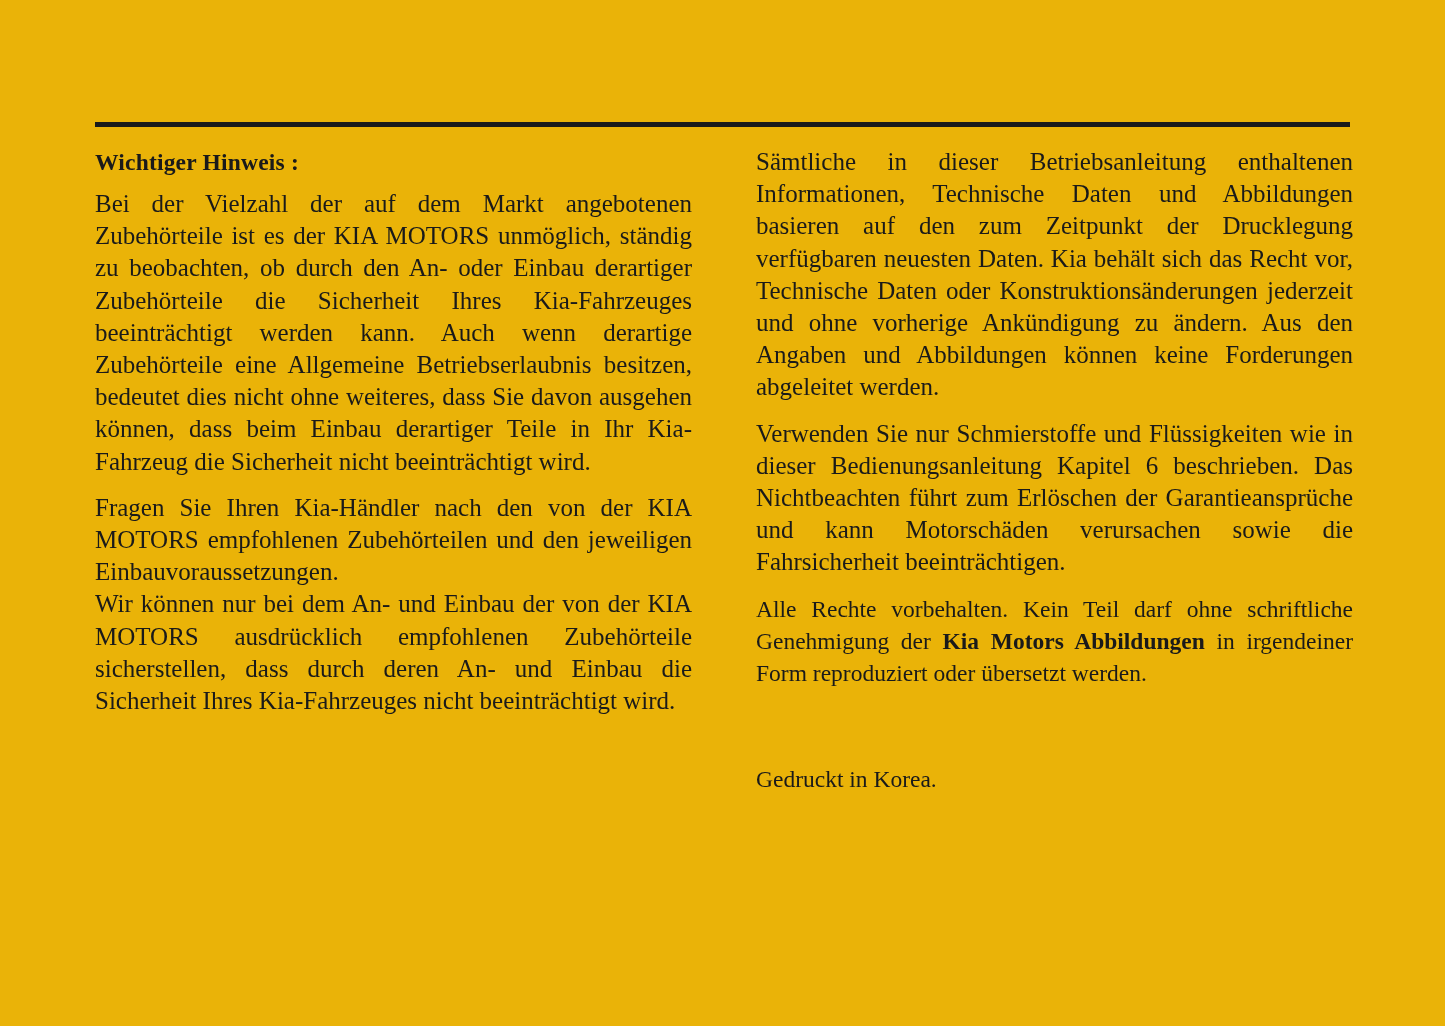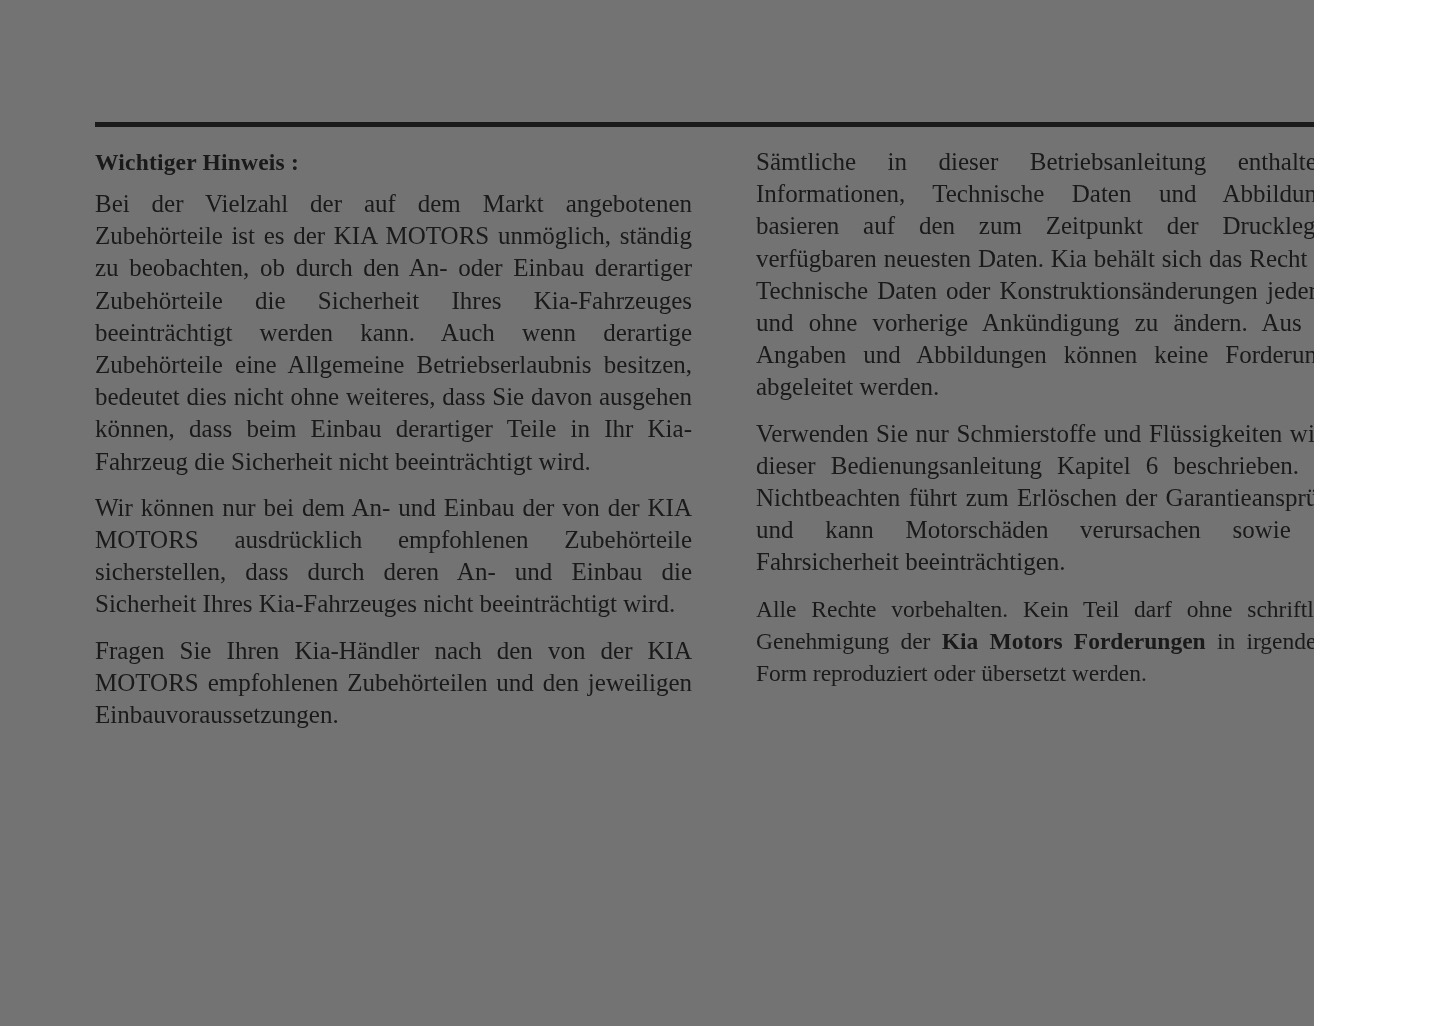--- a/index.html
+++ b/index.html
@@ -2,23 +2,23 @@
 <html lang="de"><head>
 <meta charset="utf-8">
 <style>
   html, body {
     margin: 0;
     padding: 0;
     background: #ffffff;
   }
   .page {
     position: relative;
-    width: 1314px;
+    width: 1445px;
     height: 1026px;
-    background: #737373;
+    background: #eab308;
     font-family: "Liberation Serif", serif;
     color: #1a1a1a;
     box-sizing: border-box;
     overflow: hidden;
   }
   .rule {
     position: absolute;
     left: 95px;
     top: 122px;
     width: 1255px;
@@ -84,31 +84,32 @@
 
   <div class="rule"></div>
 
   <div class="columns">
 
     <div class="col">
       <div class="heading">Wichtiger Hinweis :</div>
 
       <p class="body">Bei der Vielzahl der auf dem Markt angebotenen Zubehörteile ist es der KIA MOTORS unmöglich, ständig zu beobachten, ob durch den An- oder Einbau derartiger Zubehörteile die Sicherheit Ihres Kia-Fahrzeuges beeinträchtigt werden kann. Auch wenn derartige Zubehörteile eine Allgemeine Betriebserlaubnis besitzen, bedeutet dies nicht ohne weiteres, dass Sie davon ausgehen können, dass beim Einbau derartiger Teile in Ihr Kia-Fahrzeug die Sicherheit nicht beeinträchtigt wird.</p>
 
+      <p class="body last-left">Fragen Sie Ihren Kia-Händler nach den von der KIA MOTORS empfohlenen Zubehörteilen und den jeweiligen Einbauvoraussetzungen.</p>
+
       <p class="body">Wir können nur bei dem An- und Einbau der von der KIA MOTORS ausdrücklich empfohlenen Zubehörteile sicherstellen, dass durch deren An- und Einbau die Sicherheit Ihres Kia-Fahrzeuges nicht beeinträchtigt wird.</p>
-
-      <p class="body last-left">Fragen Sie Ihren Kia-Händler nach den von der KIA MOTORS empfohlenen Zubehörteilen und den jeweiligen Einbauvoraussetzungen.</p>
     </div>
 
     <div class="col-right">
       <p class="body">Sämtliche in dieser Betriebsanleitung enthaltenen Informationen, Technische Daten und Abbildungen basieren auf den zum Zeitpunkt der Drucklegung verfügbaren neuesten Daten. Kia behält sich das Recht vor, Technische Daten oder Konstruktionsänderungen jederzeit und ohne vorherige Ankündigung zu ändern. Aus den Angaben und Abbildungen können keine Forderungen abgeleitet werden.</p>
 
       <p class="body">Verwenden Sie nur Schmierstoffe und Flüssigkeiten wie in dieser Bedienungsanleitung Kapitel 6 beschrieben. Das Nichtbeachten führt zum Erlöschen der Garantieansprüche und kann Motorschäden verursachen sowie die Fahrsicherheit beeinträchtigen.</p>
 
 
       <p class="rights">
-        <span>Alle Rechte vorbehalten. Kein Teil darf ohne schriftliche Genehmigung der </span><b>Kia Motors Forderungen</b><span> in irgendeiner Form reproduziert oder übersetzt werden.</span>
+        <span>Alle Rechte vorbehalten. Kein Teil darf ohne schriftliche Genehmigung der </span><b>Kia Motors Abbildungen</b><span> in irgendeiner Form reproduziert oder übersetzt werden.</span>
       </p>
 
+      <p class="printed">Gedruckt in Korea.</p>
     </div>
 
   </div>
 </div>
 
 </body></html>

